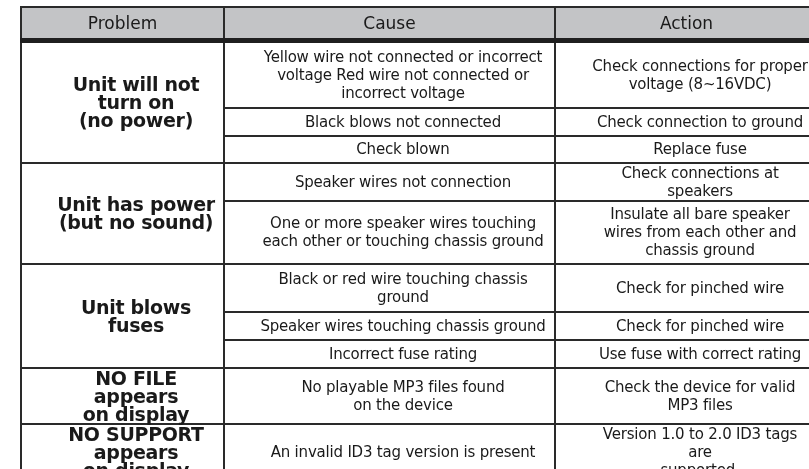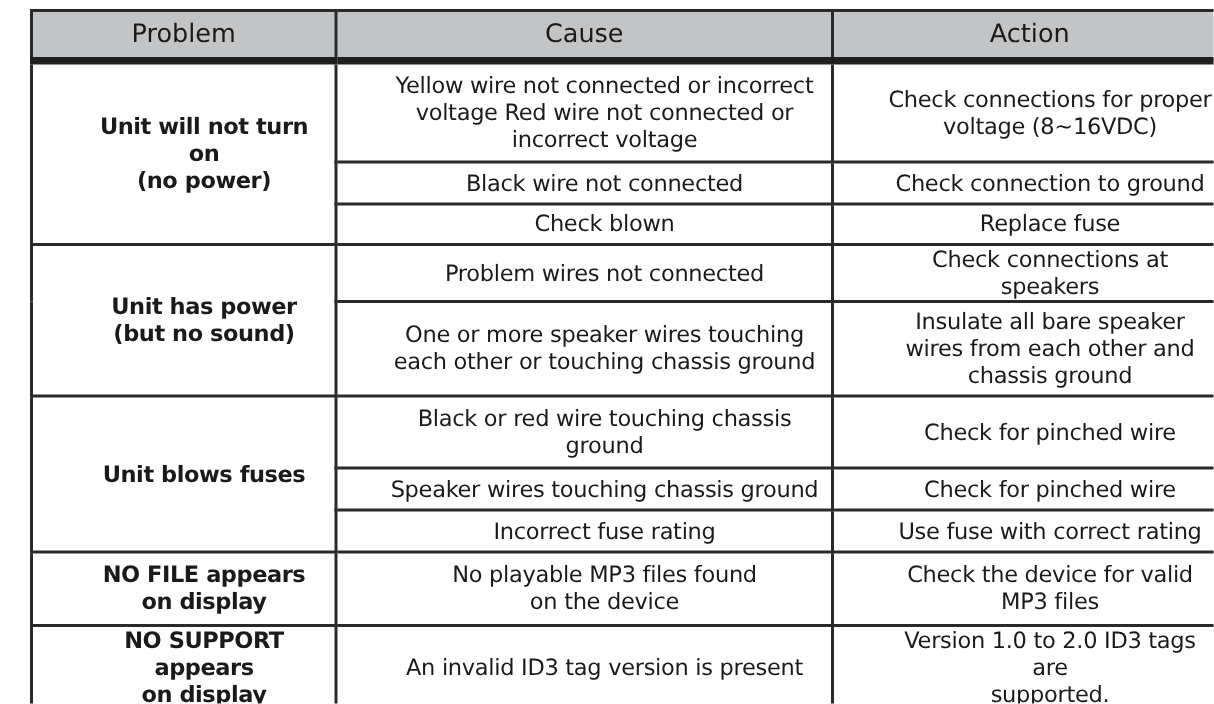--- a/index.html
+++ b/index.html
@@ -20,21 +20,21 @@
     font-size: 15px;
     line-height: 18px;
   }
   .tbl th {
     background: #c3c4c6;
     font-weight: normal;
     font-size: 17px;
     height: 30px;
     border-bottom: 5px solid #1f1f1f;
   }
-  .tbl td.problem { font-weight: bold; font-size: 15px; letter-spacing: -0.3px; }
+  .tbl td.problem { font-weight: bold; font-size: 19px; letter-spacing: -0.3px; }
   .tbl td { letter-spacing: -0.2px; padding-left: 33px; }
   col.c1 { width: 203px; }
   col.c2 { width: 331px; }
   col.c3 { width: 263px; }
 </style>
 </head>
 <body>
 
 <table class="tbl">
   <colgroup>
@@ -51,32 +51,32 @@
   </thead>
   <tbody>
 
     <tr style="height:67px">
       <td rowspan="3" class="problem" style="white-space:pre-line">Unit will not turn on
 (no power)</td>
       <td>Yellow wire not connected or incorrect voltage Red wire not connected or incorrect voltage</td>
       <td>Check connections for proper voltage (8~16VDC)</td>
     </tr>
     <tr style="height:28px">
-      <td>Black wire not connected</td>
+      <td>Black blows not connected</td>
       <td>Check connection to ground</td>
     </tr>
     <tr style="height:27px">
       <td>Check blown</td>
       <td>Replace fuse</td>
     </tr>
 
     <tr style="height:30px">
       <td rowspan="2" class="problem" style="white-space:pre-line">Unit has power
 (but no sound)</td>
-      <td>Problem wires not connected</td>
+      <td>Speaker wires not connection</td>
       <td>Check connections at speakers</td>
     </tr>
     <tr style="height:63px">
       <td>One or more speaker wires touching each other or touching chassis ground</td>
       <td>Insulate all bare speaker wires from each other and chassis ground</td>
     </tr>
 
     <tr style="height:48px">
       <td rowspan="3" class="problem" style="white-space:pre-line">Unit blows fuses</td>
       <td>Black or red wire touching chassis ground</td>

